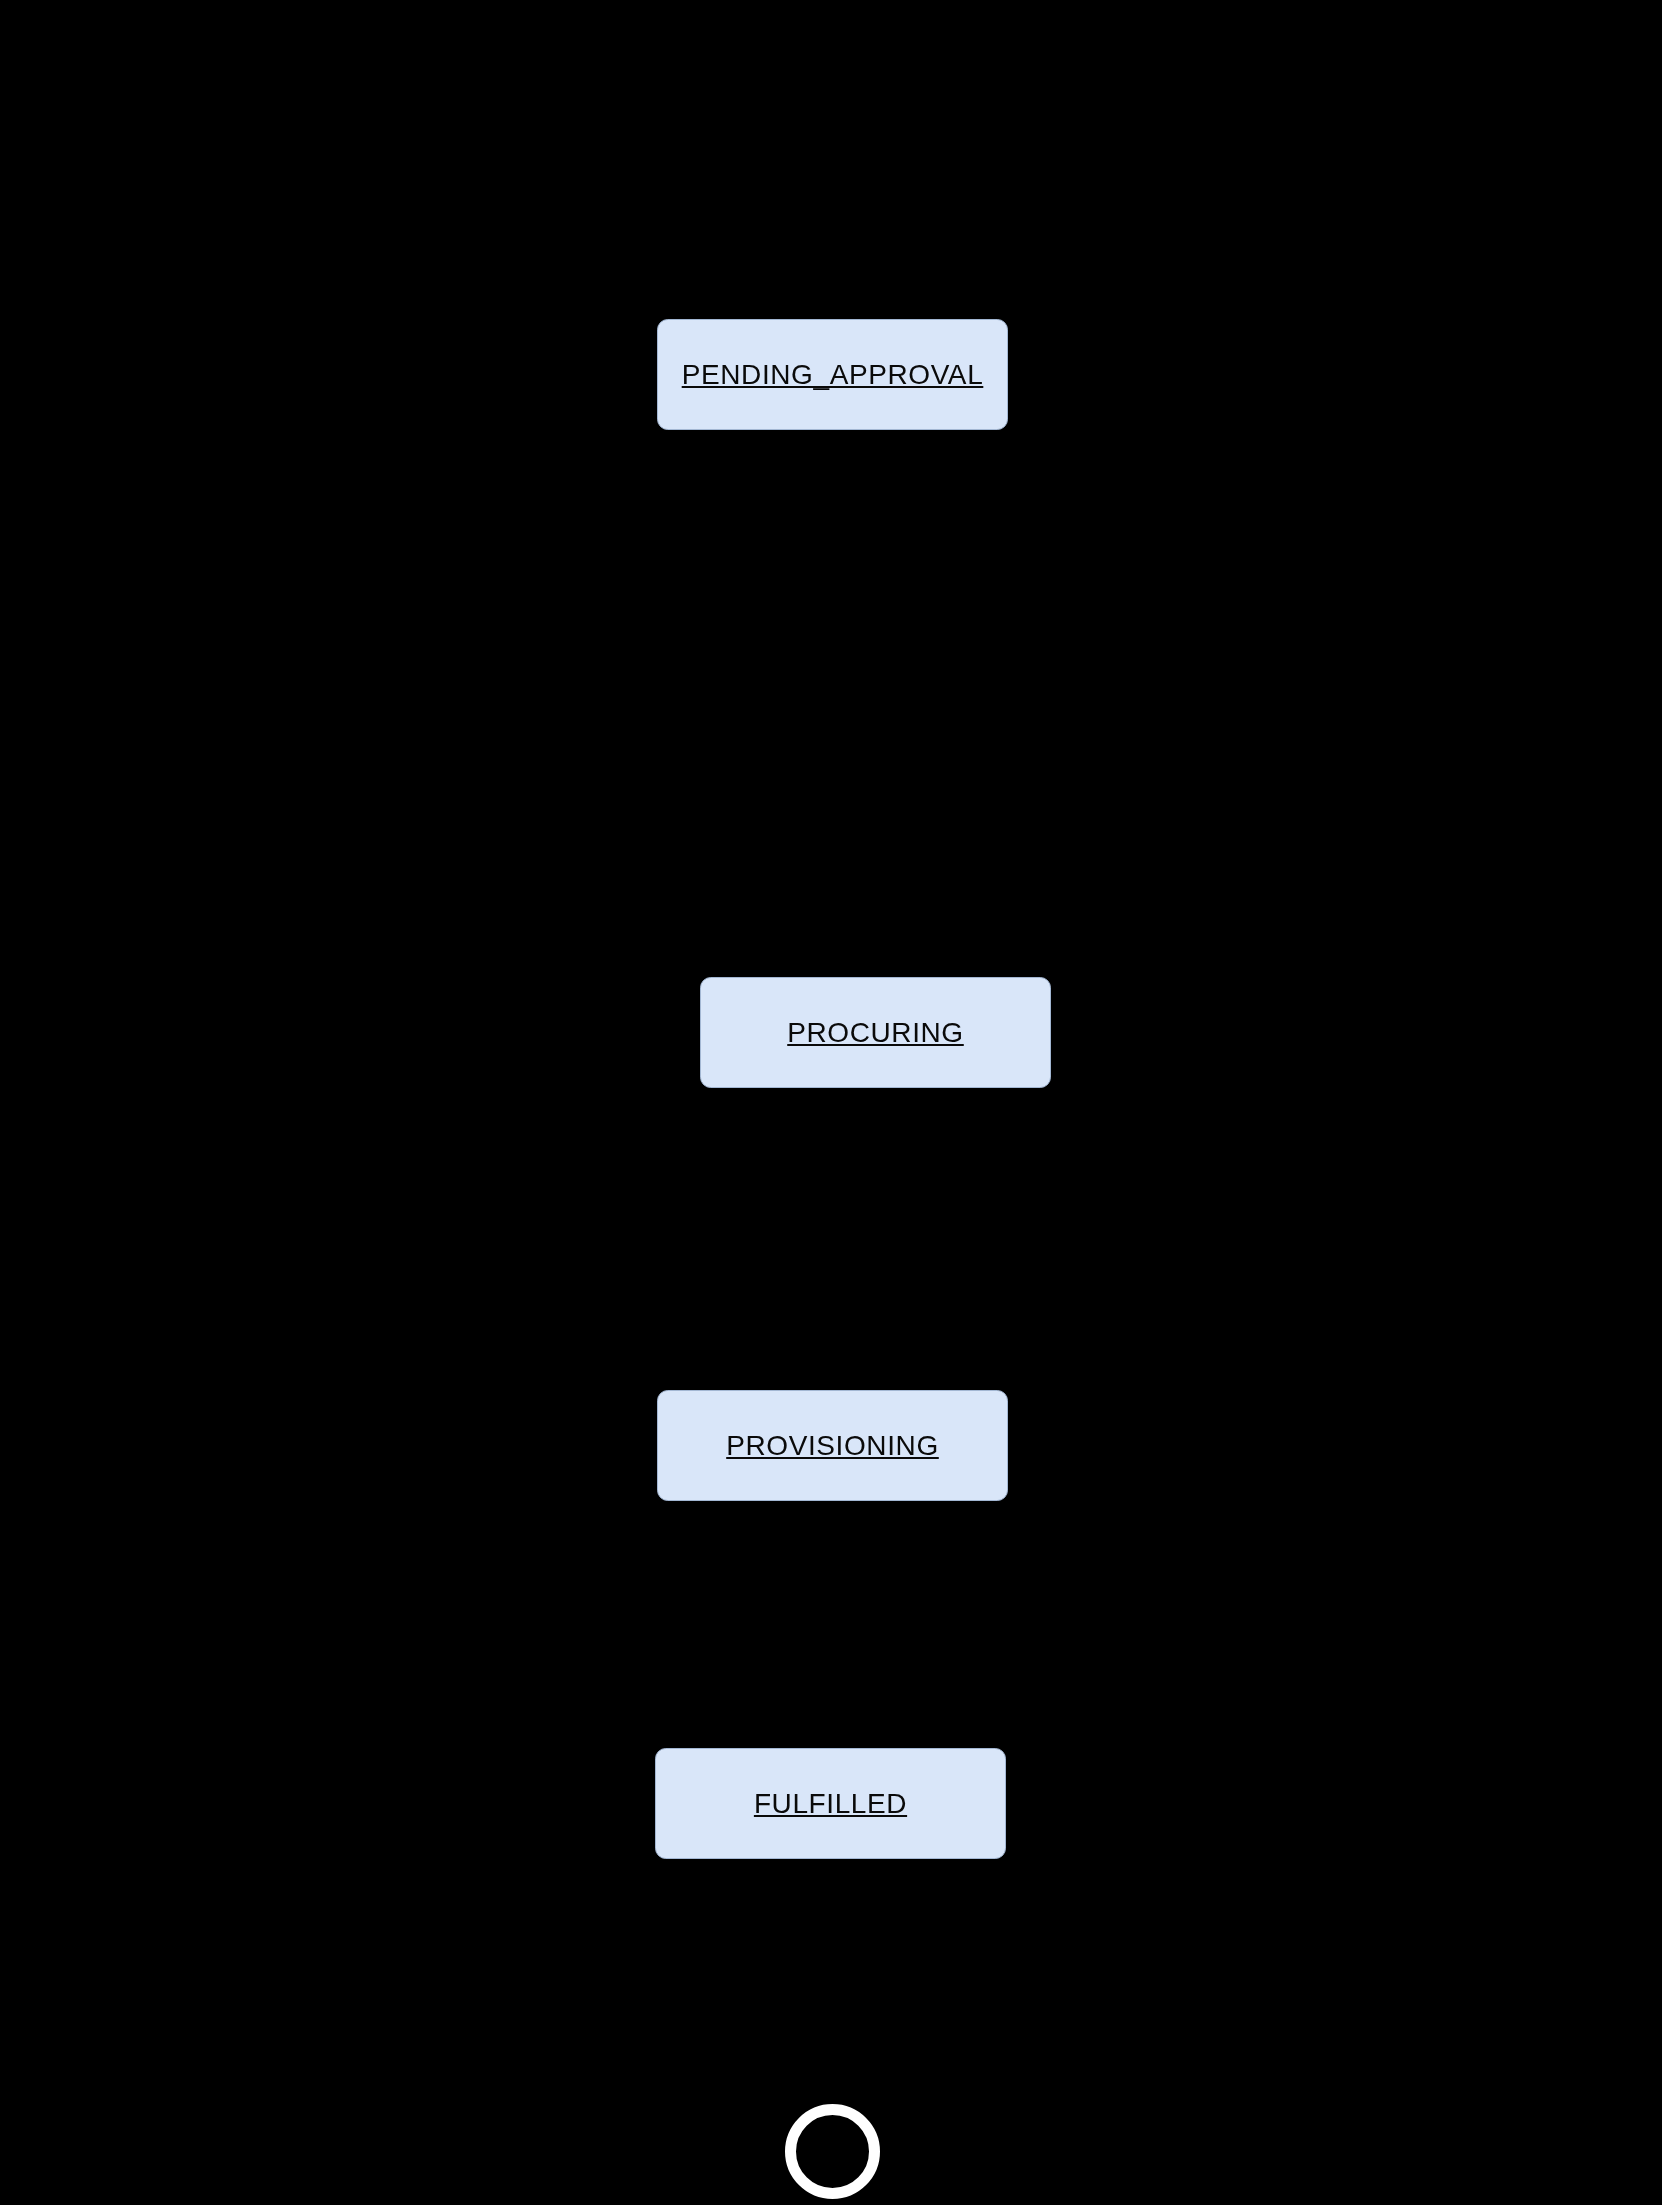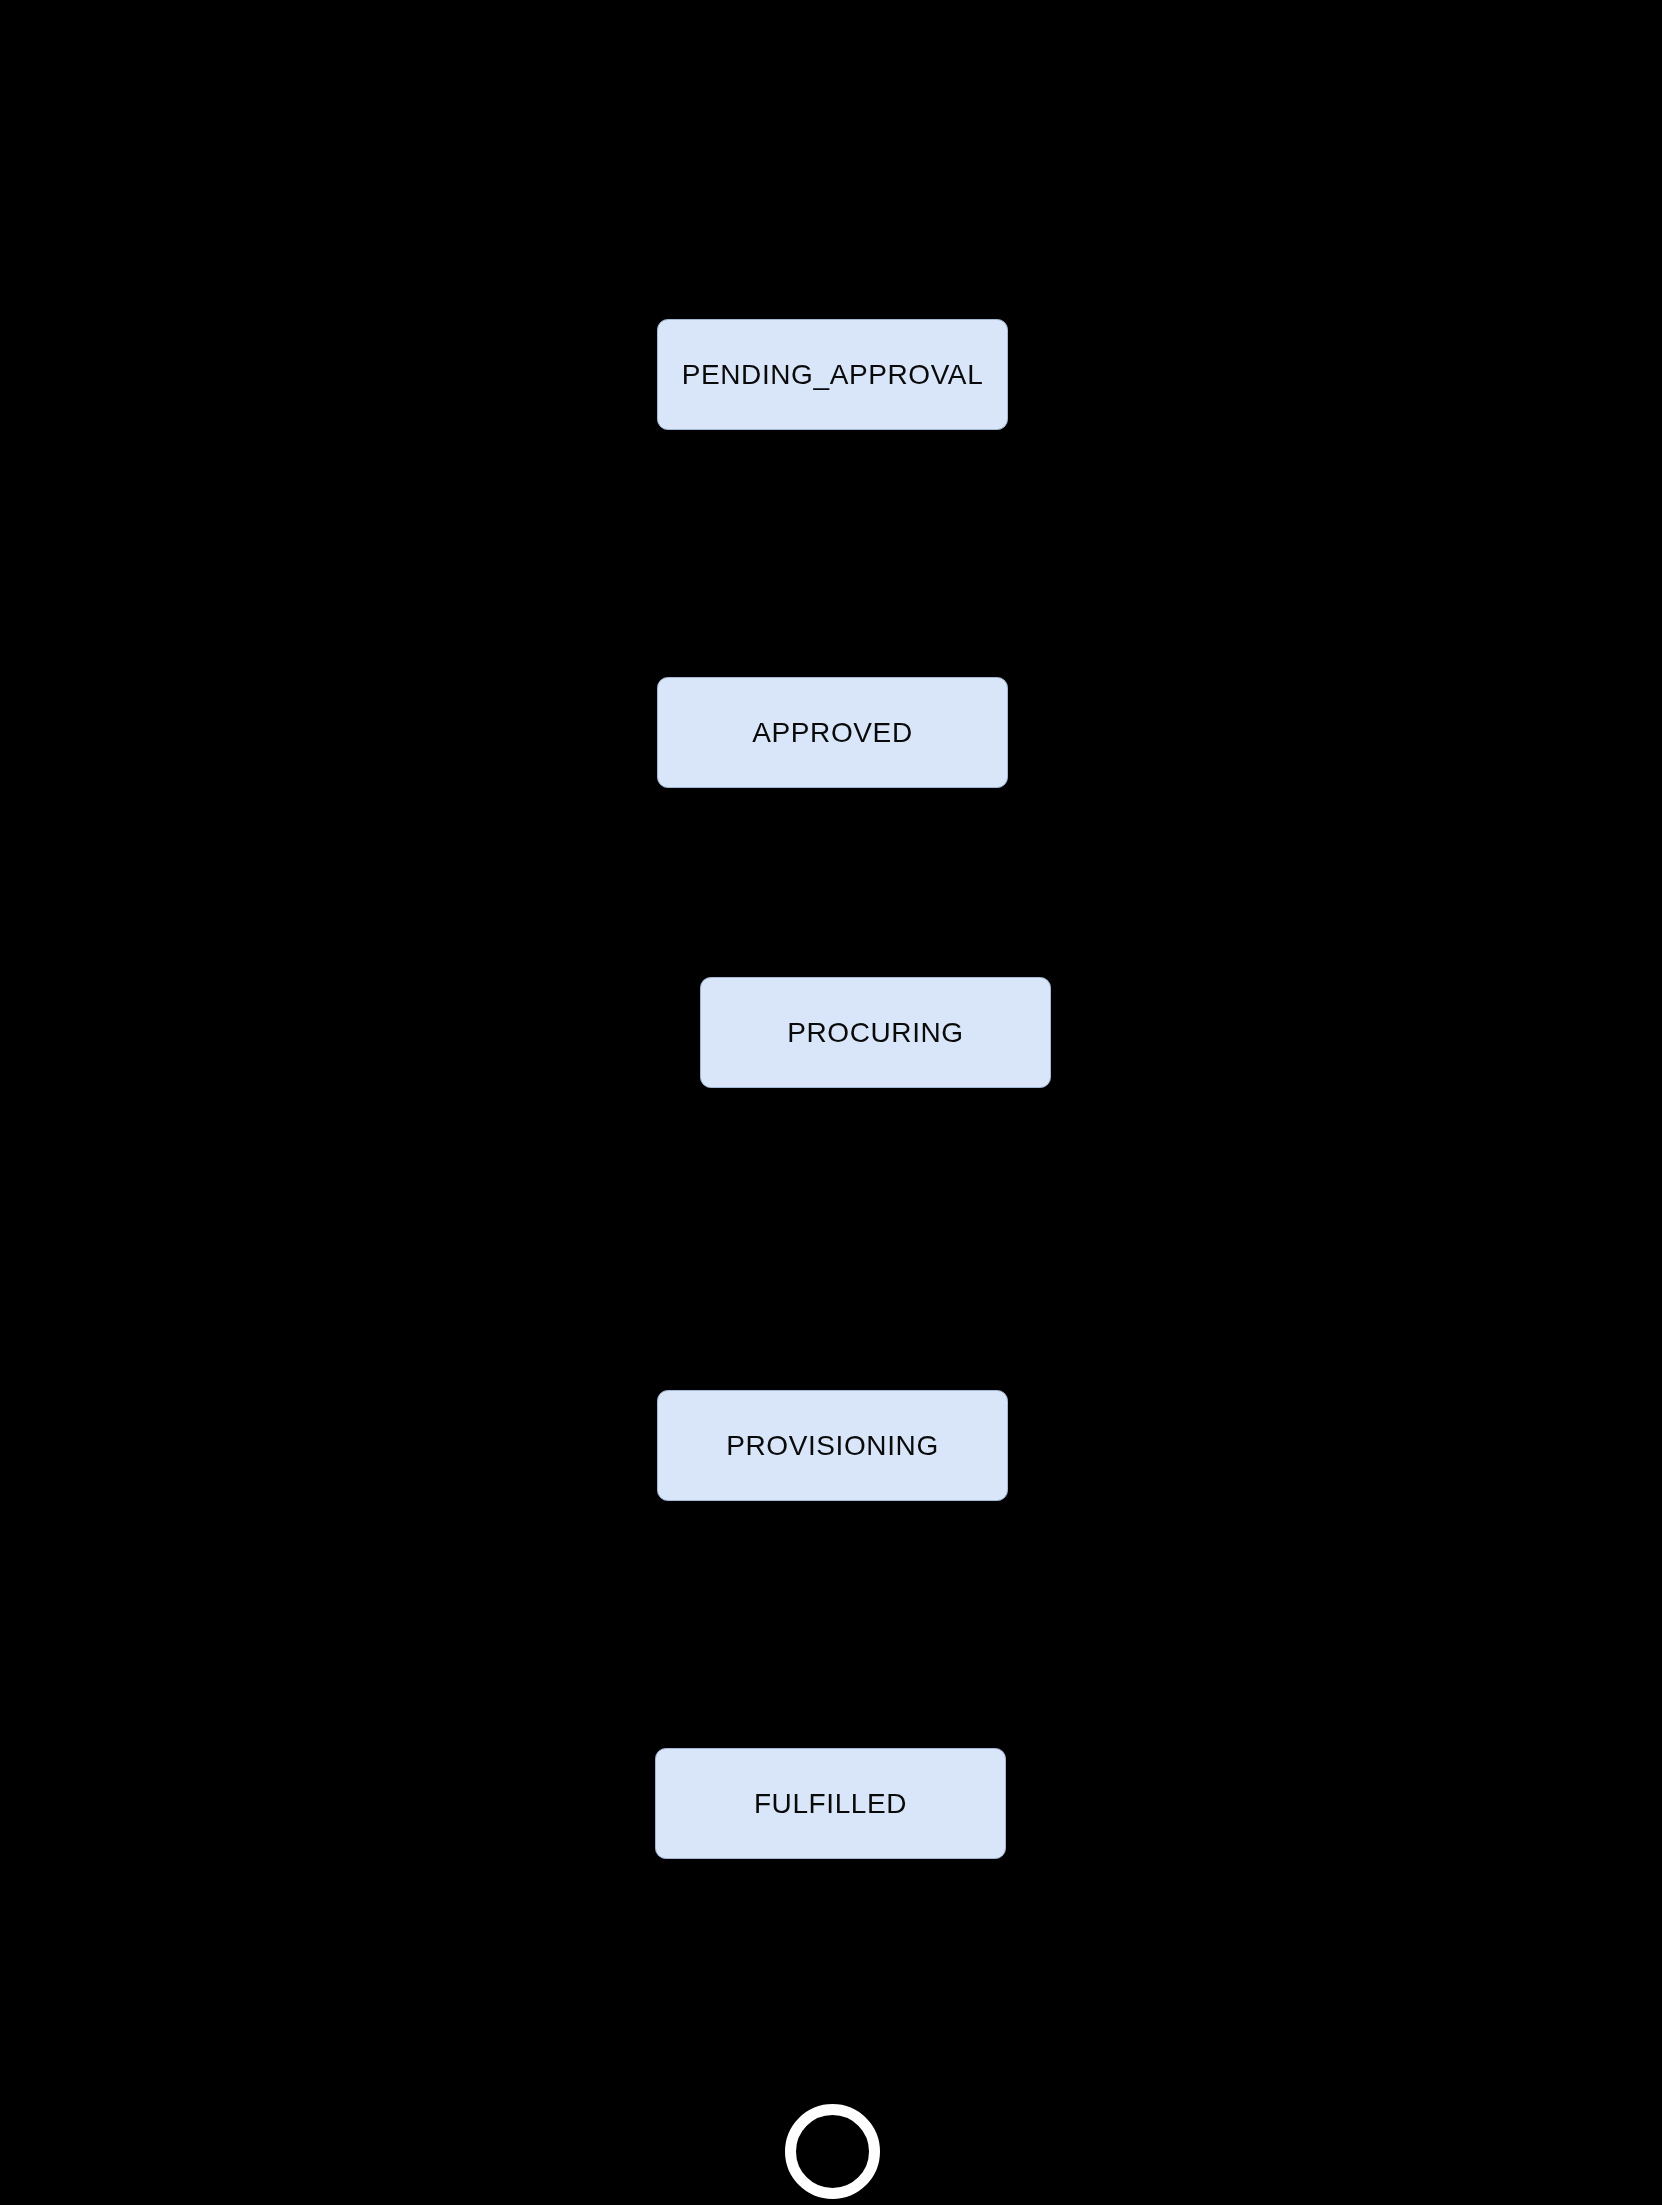--- a/index.html
+++ b/index.html
@@ -27,20 +27,21 @@
     display: flex;
     align-items: center;
     justify-content: center;
   }
   .state-node .label {
     color: var(--node-text, #0a0a0a);
     font-size: 28px;
     font-weight: 400;
     letter-spacing: 0.6px;
     white-space: nowrap;
+    text-decoration: underline;
   }
   .node-0 { top: 319px; }
   .node-1 { top: 677px; }
   .node-2 { top: 977px; margin-left: 43px; }
   .node-3 { top: 1390px; align-items: center; }
   .node-4 { top: 1748px; left: 655px; }
 
   .final-state {
     position: absolute;
     left: 785px;
@@ -55,23 +56,20 @@
 </style>
 </head>
 <body>
 
 <div class="canvas">
 
   <div class="state-node node-0">
     <span class="label">PENDING_APPROVAL</span>
   </div>
 
-  <div class="state-node node-1">
-    <span class="label">APPROVED</span>
-  </div>
 
   <div class="state-node node-2">
     <span class="label">PROCURING</span>
   </div>
 
   <div class="state-node node-3">
     <span class="label">PROVISIONING</span>
   </div>
 
   <div class="state-node node-4">

